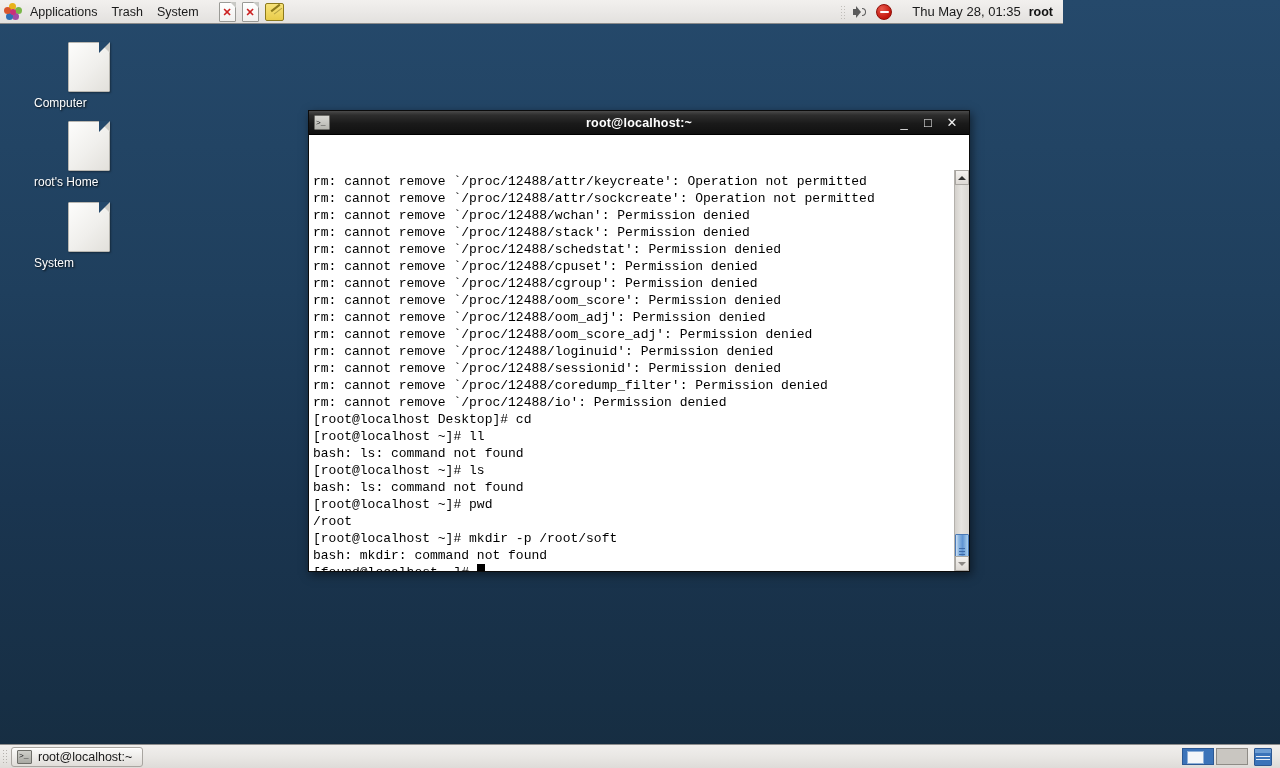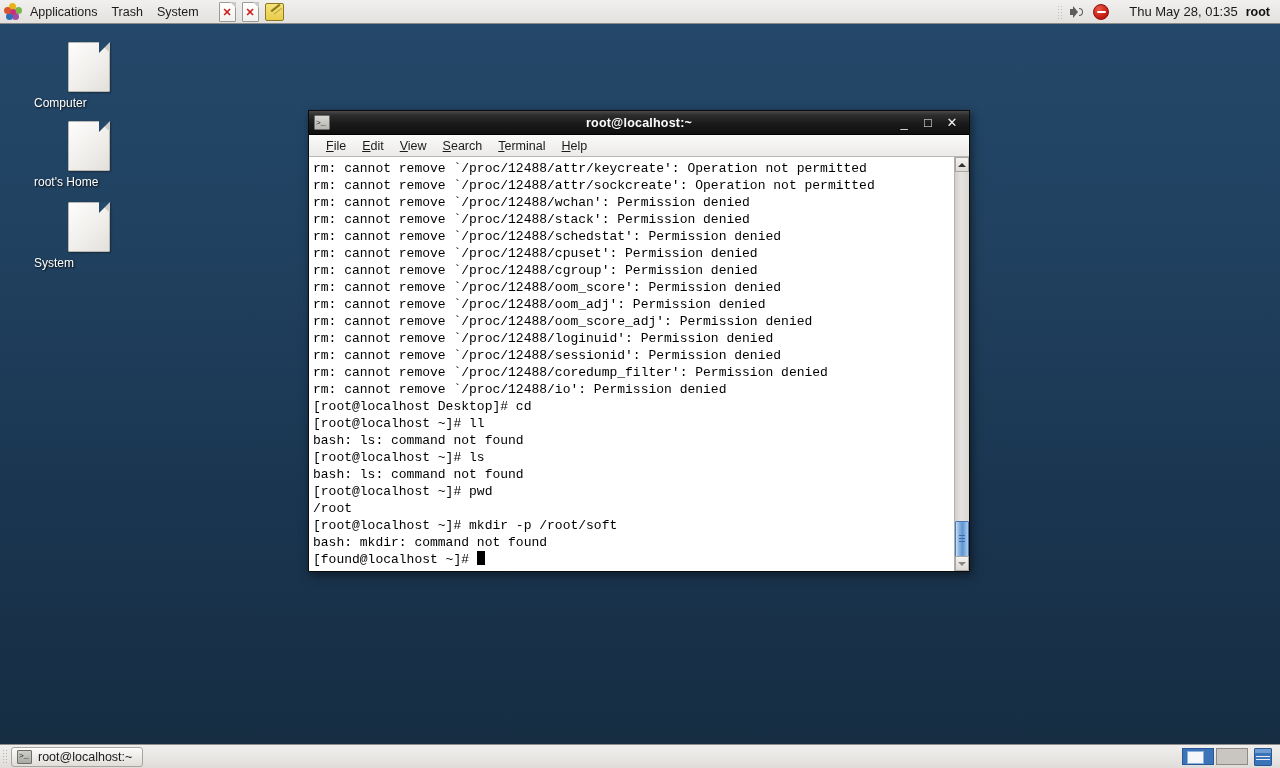--- a/index.html
+++ b/index.html
@@ -9,21 +9,21 @@
     font-family: "Liberation Sans", sans-serif;
   }
   body {
     position: relative;
     background: linear-gradient(to bottom, #25496b 0%, #1f3f5d 38%, #1a3550 65%, #162d41 100%);
   }
 
   
   #top-panel {
     position: absolute; top: 0; left: 0;
-    width: 1280px; height: 24px;
+    width: 1063px; height: 24px;
     background: linear-gradient(to bottom, #f2f0ee 0%, #eae8e6 55%, #e3e1de 100%);
     border-bottom: 1px solid #8a8a8a;
     display: flex; align-items: center;
     font-size: 12.5px; color: #1a1a1a;
   }
   .menu-label {
     padding: 2px 7px; line-height: 18px; cursor: default;
     white-space: nowrap;
   }
 
@@ -181,20 +181,21 @@
     border-bottom: 1px solid #b9b7b4;
     display: flex; align-items: center; padding-left: 9px;
     font-size: 12.5px; color: #1b1b1b;
   }
   .menu-bar .mi { padding: 1px 8px; cursor: default; }
   .menu-bar .mi u { text-decoration: underline; }
 
   .term-body {
     flex: 1; display: flex; background: #ffffff; overflow: hidden;
     position: relative;
+    margin-top: 35px;
   }
   .term-text {
     flex: 1; padding: 3px 0 0 4px;
     font-family: "Liberation Mono", "DejaVu Sans Mono", monospace;
     font-size: 13px; line-height: 17px;
     color: #000000; white-space: pre;
     overflow: hidden;
   }
   .cursor-block {
     display: inline-block; width: 8px; height: 14px;
@@ -363,28 +364,20 @@
       </div>
       <div class="win-btn">
         <span>□</span>
       </div>
       <div class="win-btn">
         <span>✕</span>
       </div>
     </div>
   </div>
 
-  <div class="menu-bar">
-    <div class="mi"><u>F</u><span>ile</span></div>
-    <div class="mi"><u>E</u><span>dit</span></div>
-    <div class="mi"><u>V</u><span>iew</span></div>
-    <div class="mi"><u>S</u><span>earch</span></div>
-    <div class="mi"><u>T</u><span>erminal</span></div>
-    <div class="mi"><u>H</u><span>elp</span></div>
-  </div>
 
   <div class="term-body">
     <div class="term-text"><span>rm: cannot remove `/proc/12488/attr/keycreate': Operation not permitted
 rm: cannot remove `/proc/12488/attr/sockcreate': Operation not permitted
 rm: cannot remove `/proc/12488/wchan': Permission denied
 rm: cannot remove `/proc/12488/stack': Permission denied
 rm: cannot remove `/proc/12488/schedstat': Permission denied
 rm: cannot remove `/proc/12488/cpuset': Permission denied
 rm: cannot remove `/proc/12488/cgroup': Permission denied
 rm: cannot remove `/proc/12488/oom_score': Permission denied

